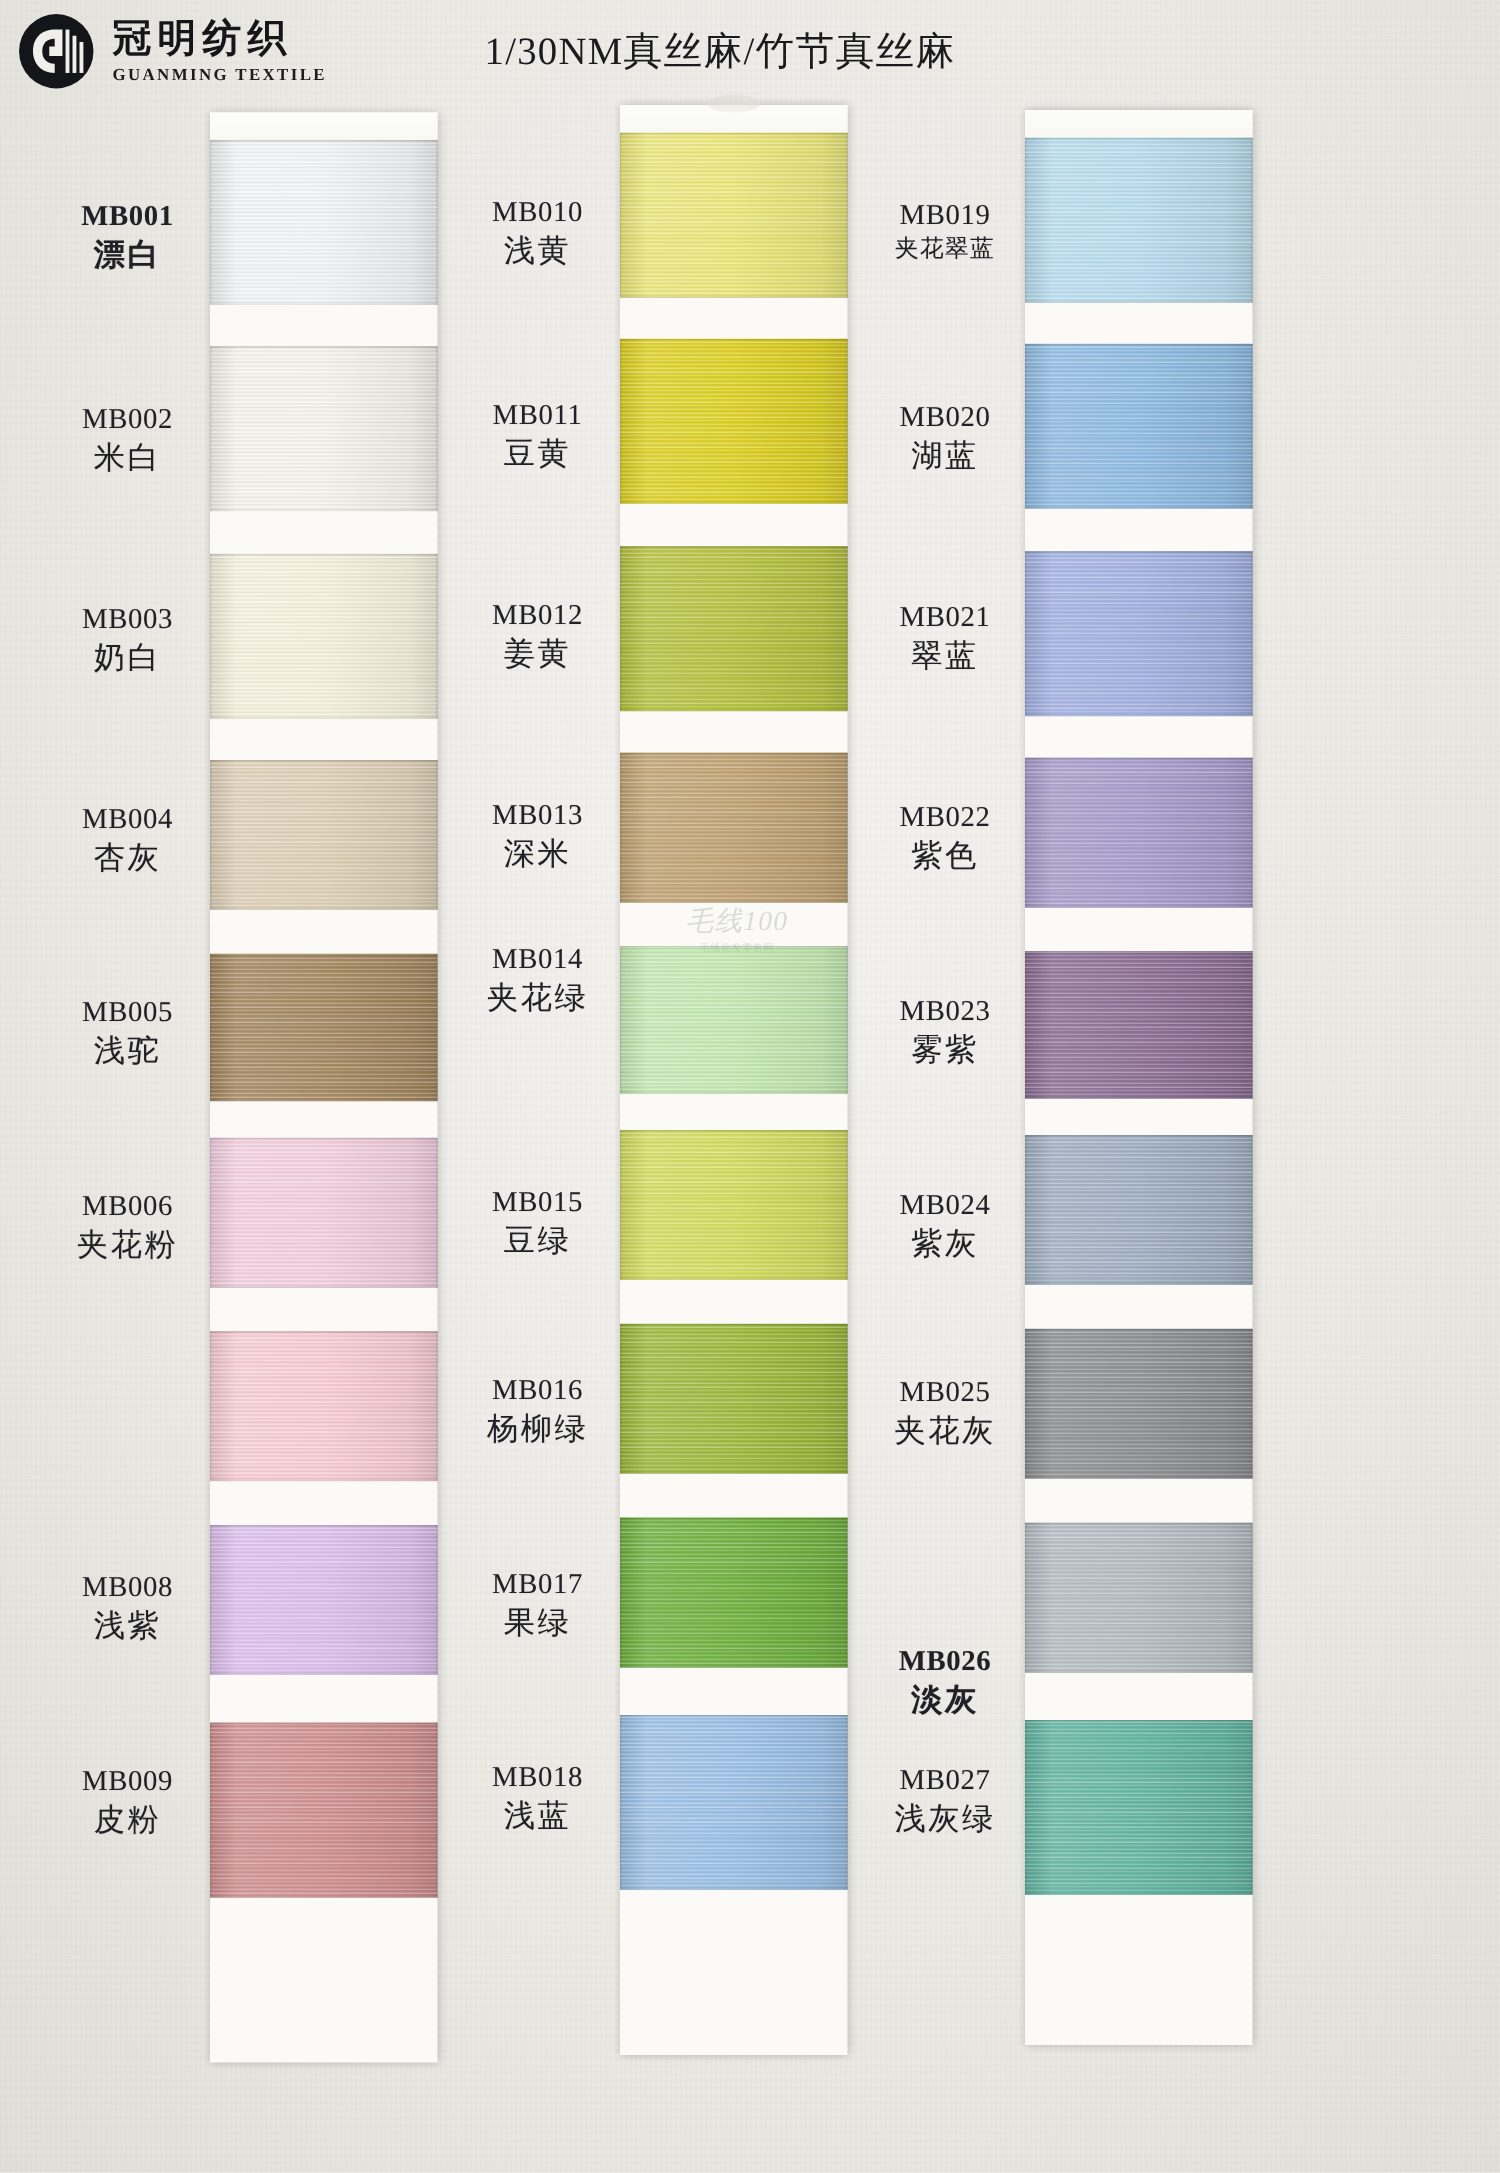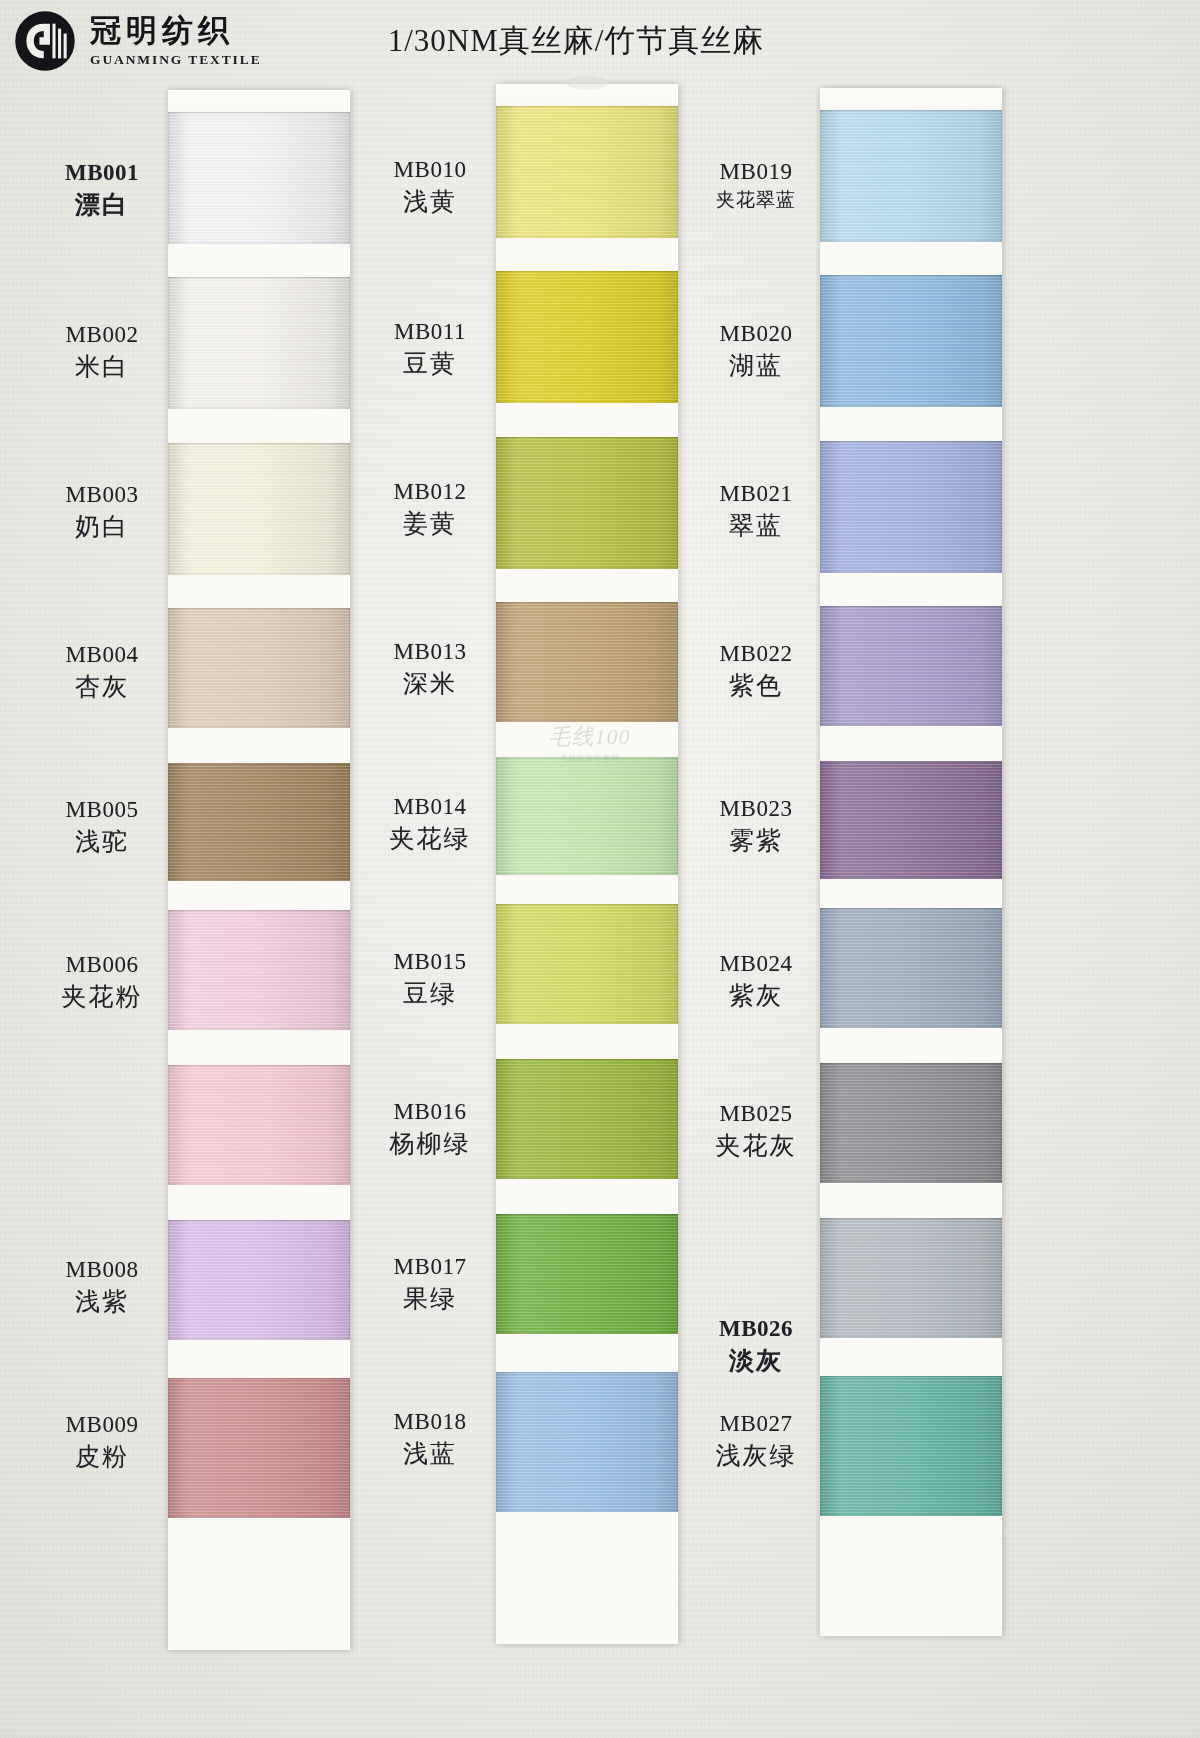--- a/index.html
+++ b/index.html
@@ -230,21 +230,21 @@
       <span class="name">豆黄</span>
     </div>
     <div class="label lab-c2" style="top: 477px;">
       <span class="code">MB012</span>
       <span class="name">姜黄</span>
     </div>
     <div class="label lab-c2" style="top: 637px;">
       <span class="code">MB013</span>
       <span class="name">深米</span>
     </div>
-    <div class="label lab-c2" style="top: 792px;">
+    <div class="label lab-c2" style="top: 752px;">
       <span class="code">MB014</span>
       <span class="name">夹花绿</span>
     </div>
     <div class="label lab-c2" style="top: 947px;">
       <span class="code">MB015</span>
       <span class="name">豆绿</span>
     </div>
     <div class="label lab-c2" style="top: 1097px;">
       <span class="code">MB016</span>
       <span class="name">杨柳绿</span>

